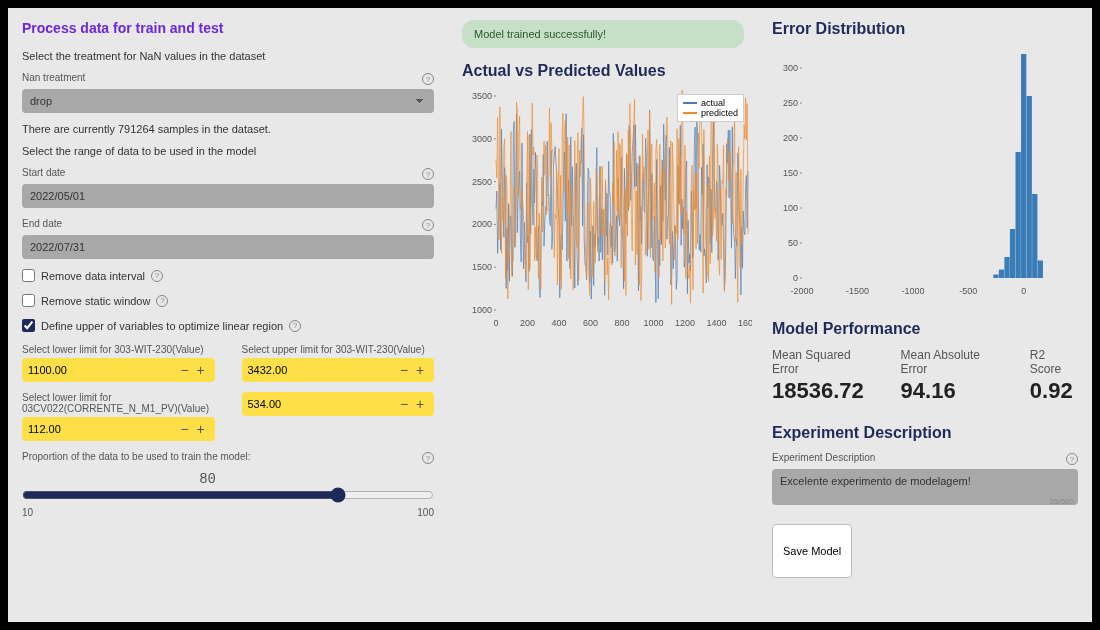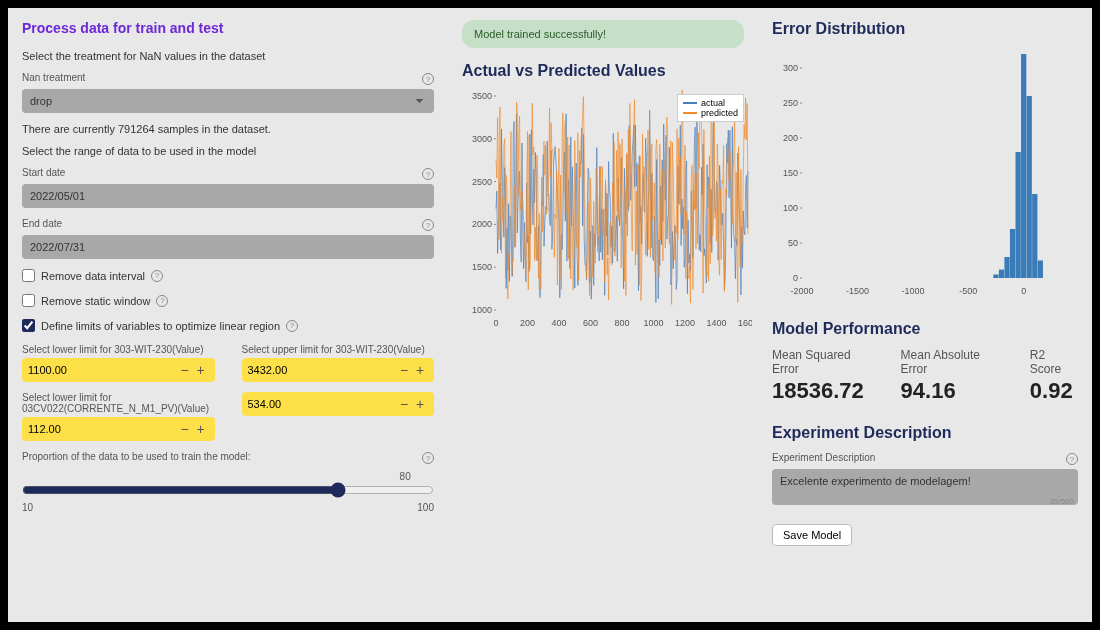--- a/index.html
+++ b/index.html
@@ -21,33 +21,33 @@
 .checkbox-row { display: flex; align-items: center; gap: 6px; margin-bottom: 12px; font-size: 11px; color: #333; }
 .checkbox { width: 13px; height: 13px; accent-color: #1e2a5a; }
 .two-col { display: flex; gap: 27px; }
 .two-col > div { flex: 1; }
 .numinput { background: #fde047; border-radius: 4px; display: flex; align-items: center; padding: 4px 6px; }
 .numinput input { background: transparent; border: none; flex: 1; font-size: 11px; outline: none; }
 .numbtn { width: 16px; height: 16px; background: transparent; border: none; font-size: 14px; color: #555; cursor: pointer; line-height: 1; }
 .slider-wrap { margin-top: 6px; }
 .slider { width: 100%; accent-color: #1e2a5a; }
 .slider-labels { display: flex; justify-content: space-between; font-size: 10px; color: #555; }
-.slider-val { text-align: center; font-size: 10px; color: #555; transform: translateX(43%); }
+.slider-val { text-align: left; font-size: 14px; color: #555; transform: translateX(43%); font-family: Liberation Mono, monospace; }
 .success { background: #c5e0c7; color: #2a5a2a; padding: 8px 12px; font-size: 11px; border-radius: 12px; margin-bottom: 14px; }
 .chart { position: relative; }
 .legend { position: absolute; right: 0; top: 4px; background: #fff; border: 1px solid #ccc; padding: 3px 5px; font-size: 9px; }
 .legend-item { display: flex; align-items: center; gap: 4px; }
 .legend-line { width: 14px; height: 2px; }
 svg text { font-size: 9px; fill: #555; }
 .metrics { display: flex; gap: 24px; margin-bottom: 20px; }
 .metric-label { font-size: 12px; color: #555; margin-bottom: 2px; }
 .metric-val { font-size: 22px; font-weight: 600; color: #222; }
 .textarea { min-height: 26px; resize: none; }
 .char-count { font-size: 8px; color: #888; text-align: right; margin-top: -12px; margin-right: 4px; position: relative; }
-.btn { background: #fff; border: 1px solid #bbb; border-radius: 4px; padding: 4px 10px; font-size: 11px; cursor: pointer; margin-top: 8px; }
+.btn { background: #fff; border: 1px solid #bbb; border-radius: 4px; padding: 20px 10px; font-size: 11px; cursor: pointer; margin-top: 8px; }
 </style>
 </head>
 <body>
 
 <div class="app">
 
   <div class="col col1">
     <h1>Process data for train and test</h1>
     <div class="subtext">Select the treatment for NaN values in the dataset</div>
     <div class="field">
@@ -80,21 +80,21 @@
       <span>Remove data interval</span>
       <span class="help-icon">?</span>
     </div>
     <div class="checkbox-row">
       <input type="checkbox" class="checkbox" style="">
       <span>Remove static window</span>
       <span class="help-icon">?</span>
     </div>
     <div class="checkbox-row">
       <input type="checkbox" class="checkbox" checked="" style="">
-      <span>Define limits of variables to optimize linear region</span>
+      <span>Define upper of variables to optimize linear region</span>
       <span class="help-icon">?</span>
     </div>
 
     <div class="two-col">
       <div class="field">
         <span class="label">Select lower limit for 303-WIT-230(Value)</span>
         <div class="numinput">
           <input value="1100.00" style="">
           <button class="numbtn">−</button>
           <button class="numbtn">+</button>

